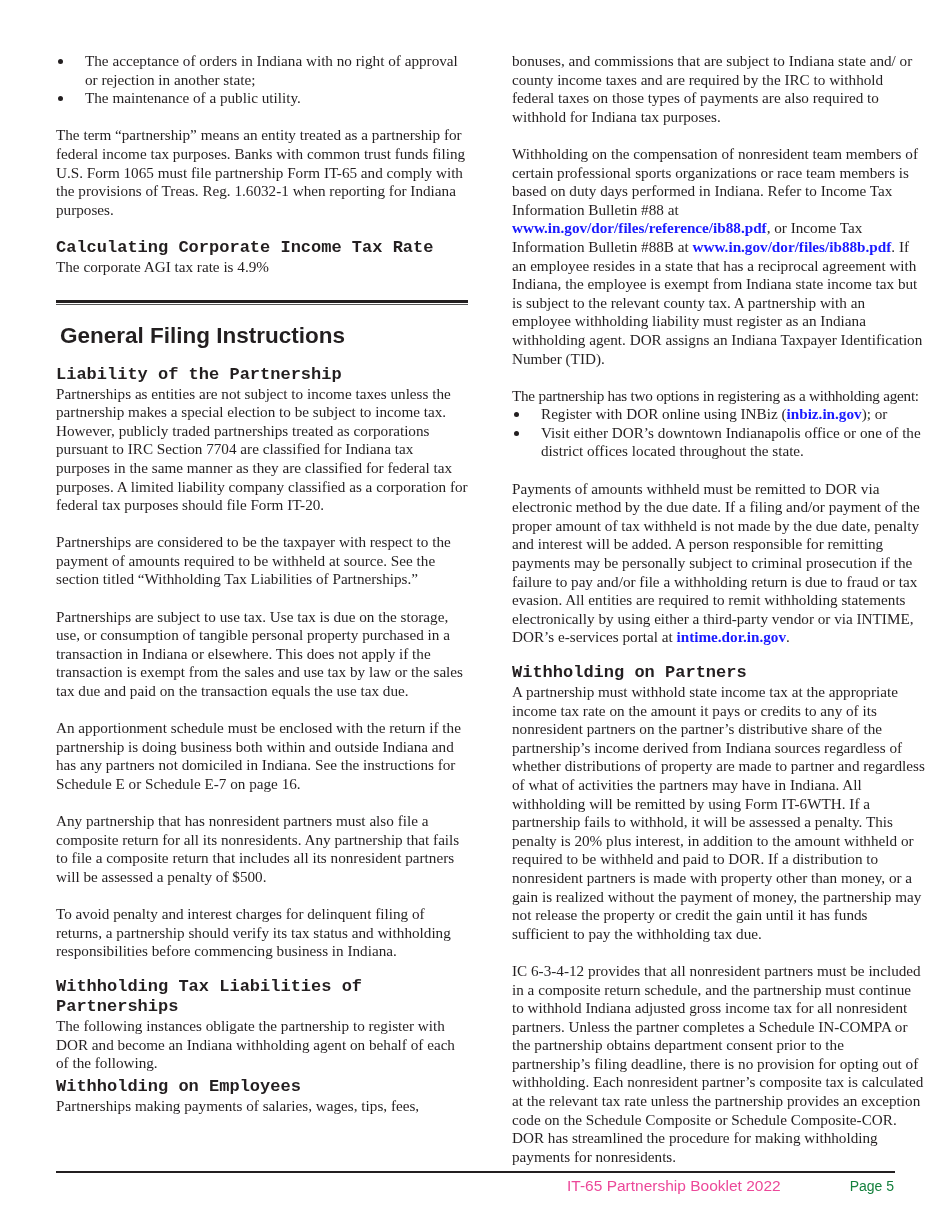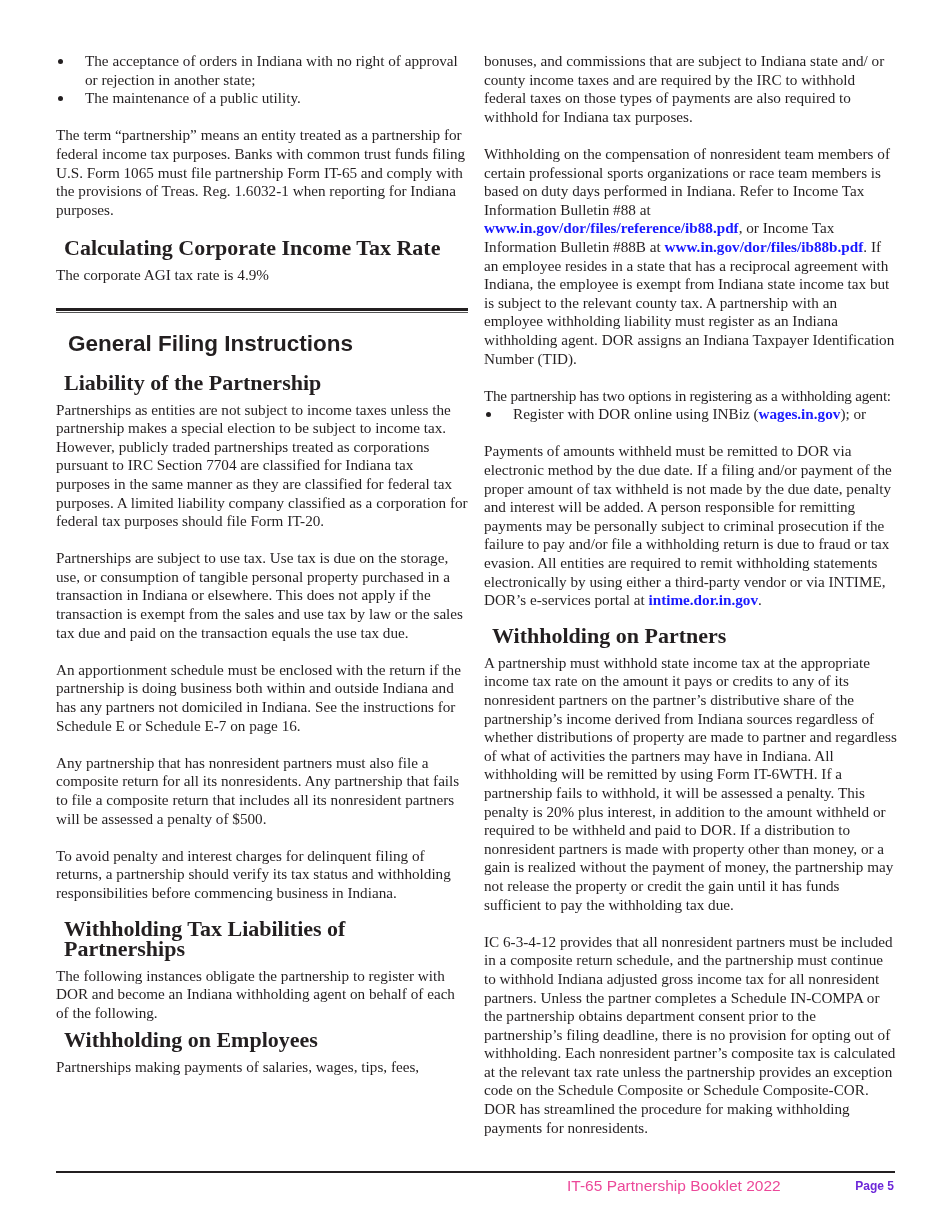--- a/index.html
+++ b/index.html
@@ -18,21 +18,21 @@
     .page {
       position: absolute;
       left: 0; top: 0;
       width: 950px; height: 865px;
     }
     .col {
       position: absolute;
       top: 52px;
     }
     .col-left { left: 56px; width: 412px; }
-    .col-right { left: 484px; width: 414px; }
+    .col-right { left: 512px; width: 414px; }
 
     p, li {
       font-size: 15.2px;
       line-height: 18.6px;
       margin: 0;
     }
     p.gap { margin-bottom: 18.6px; }
 
     ul.bullets {
       list-style: none;
@@ -48,33 +48,33 @@
       position: absolute;
       left: 2px;
       top: 7px;
       width: 5px;
       height: 5px;
       border-radius: 50%;
       background: #231f20;
     }
 
     h3 {
-      font-family: Liberation Serif, serif;
+      font-family: Liberation Mono, monospace;
       font-weight: bold;
-      font-size: 22px;
+      font-size: 17px;
       line-height: 20px;
-      margin: 8px;
+      margin: 0;
       color: #231f20;
     }
     h2 {
       font-family: "Liberation Sans", "DejaVu Sans", sans-serif;
       font-weight: bold;
       font-size: 22.5px;
       line-height: 26px;
-      margin: 12px;
+      margin: 4px;
       color: #231f20;
     }
 
     a.link {
       color: #1a1aff;
       text-decoration: none;
       font-weight: bold;
     }
 
     .double-rule {
@@ -106,24 +106,24 @@
       font-family: "Liberation Sans", "DejaVu Sans", sans-serif;
       font-size: 15.5px;
       line-height: 20px;
       color: #ec4899;
     }
     .footer-page {
       position: absolute;
       top: 1176px;
       right: 56px;
       font-family: "Liberation Sans", "DejaVu Sans", sans-serif;
-      font-weight: bold;
-      font-size: 12px;
+      font-weight: normal;
+      font-size: 14px;
       line-height: 20px;
-      color: #6d28d9;
+      color: #15803d;
     }
   </style>
 </head>
 <body>
 
 <div class="page">
 
   <div class="col col-left">
 
     <ul class="bullets" style="margin-bottom:18.6px;">
@@ -138,41 +138,43 @@
 
     <div class="double-rule" style="margin-top:23px;">
       <div class="thick"></div>
       <div class="thin"></div>
     </div>
 
     <h2 style="margin-top:17px; margin-bottom:16px;">General Filing Instructions</h2>
 
     <h3>Liability of the Partnership</h3>
     <p class="gap">Partnerships as entities are not subject to income taxes unless the partnership makes a special election to be subject to income tax. However, publicly traded partnerships treated as corporations pursuant to IRC Section 7704 are classified for Indiana tax purposes in the same manner as they are classified for federal tax purposes. A limited liability company classified as a corporation for federal tax purposes should file Form IT-20.</p>
+    <p class="gap">Partnerships are considered to be the taxpayer with respect to the payment of amounts required to be withheld at source. See the section titled “Withholding Tax Liabilities of Partnerships.”</p>
     <p class="gap">Partnerships are subject to use tax. Use tax is due on the storage, use, or consumption of tangible personal property purchased in a transaction in Indiana or elsewhere. This does not apply if the transaction is exempt from the sales and use tax by law or the sales tax due and paid on the transaction equals the use tax due.</p>
     <p class="gap">An apportionment schedule must be enclosed with the return if the partnership is doing business both within and outside Indiana and has any partners not domiciled in Indiana. See the instructions for Schedule E or Schedule E-7 on page 16.</p>
     <p class="gap">Any partnership that has nonresident partners must also file a composite return for all its nonresidents. Any partnership that fails to file a composite return that includes all its nonresident partners will be assessed a penalty of $500.</p>
     <p style="margin-bottom:16px;margin-top:8px;">To avoid penalty and interest charges for delinquent filing of returns, a partnership should verify its tax status and withholding responsibilities before commencing business in Indiana.</p>
 
     <h3>Withholding Tax Liabilities of Partnerships</h3>
     <p style="margin-bottom:4px;">The following instances obligate the partnership to register with DOR and become an Indiana withholding agent on behalf of each of the following.</p>
 
     <h3>Withholding on Employees</h3>
     <p>Partnerships making payments of salaries, wages, tips, fees,</p>
   </div>
 
   <div class="col col-right">
 
     <p class="gap">bonuses, and commissions that are subject to Indiana state and/ or county income taxes and are required by the IRC to withhold federal taxes on those types of payments are also required to withhold for Indiana tax purposes.</p>
 
     <p class="gap"><span>Withholding on the compensation of nonresident team members of certain professional sports organizations or race team members is based on duty days performed in Indiana. Refer to Income Tax Information Bulletin #88 at </span><a class="link">www.in.gov/dor/files/reference/ib88.pdf</a><span>, or Income Tax Information Bulletin #88B at </span><a class="link">www.in.gov/dor/files/ib88b.pdf</a><span>. If an employee resides in a state that has a reciprocal agreement with Indiana, the employee is exempt from Indiana state income tax but is subject to the relevant county tax. A partnership with an employee withholding liability must register as an Indiana withholding agent. DOR assigns an Indiana Taxpayer Identification Number (TID).</span></p>
 
     <p style="letter-spacing:-0.25px;">The partnership has two options in registering as a withholding agent:</p>
     <ul class="bullets" style="margin-bottom:18.6px;">
-      <li><span>Register with DOR online using INBiz (</span><a class="link">wages.in.gov</a><span>); or</span></li>
+      <li><span>Register with DOR online using INBiz (</span><a class="link">inbiz.in.gov</a><span>); or</span></li>
+      <li>Visit either DOR’s downtown Indianapolis office or one of the district offices located throughout the state.</li>
     </ul>
 
     <p style="margin-bottom:16px;"><span>Payments of amounts withheld must be remitted to DOR via electronic method by the due date. If a filing and/or payment of the proper amount of tax withheld is not made by the due date, penalty and interest will be added. A person responsible for remitting payments may be personally subject to criminal prosecution if the failure to pay and/or file a withholding return is due to fraud or tax evasion. All entities are required to remit withholding statements electronically by using either a third-party vendor or via INTIME, DOR’s e-services portal at </span><a class="link">intime.dor.in.gov</a><span>.</span></p>
 
     <h3>Withholding on Partners</h3>
     <p class="gap">A partnership must withhold state income tax at the appropriate income tax rate on the amount it pays or credits to any of its nonresident partners on the partner’s distributive share of the partnership’s income derived from Indiana sources regardless of whether distributions of property are made to partner and regardless of what of activities the partners may have in Indiana. All withholding will be remitted by using Form IT-6WTH. If a partnership fails to withhold, it will be assessed a penalty. This penalty is 20% plus interest, in addition to the amount withheld or required to be withheld and paid to DOR. If a distribution to nonresident partners is made with property other than money, or a gain is realized without the payment of money, the partnership may not release the property or credit the gain until it has funds sufficient to pay the withholding tax due.</p>
     <p>IC 6-3-4-12 provides that all nonresident partners must be included in a composite return schedule, and the partnership must continue to withhold Indiana adjusted gross income tax for all nonresident partners. Unless the partner completes a Schedule IN-COMPA or the partnership obtains department consent prior to the partnership’s filing deadline, there is no provision for opting out of withholding. Each nonresident partner’s composite tax is calculated at the relevant tax rate unless the partnership provides an exception code on the Schedule Composite or Schedule Composite-COR. DOR has streamlined the procedure for making withholding payments for nonresidents.</p>
   </div>
 
   <div class="footer-rule"></div>

